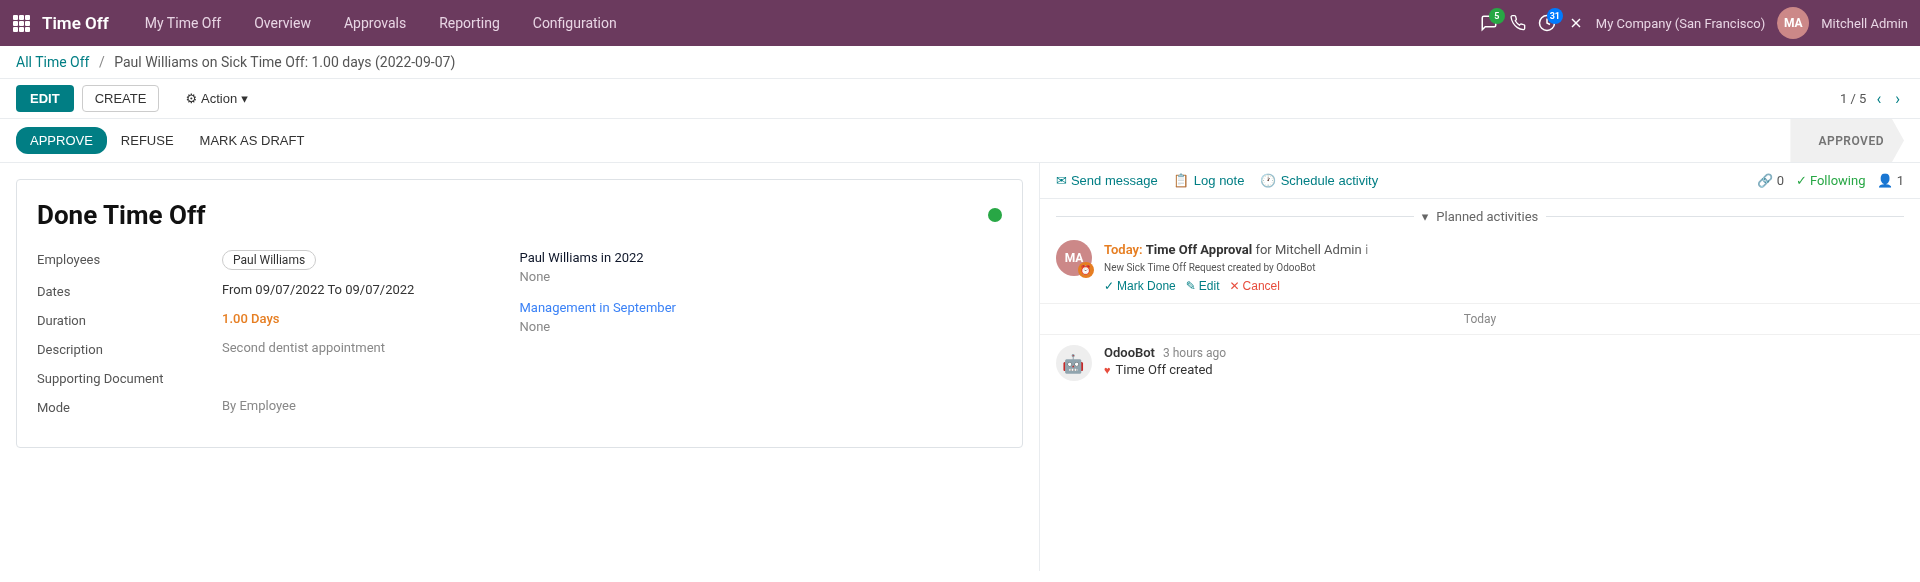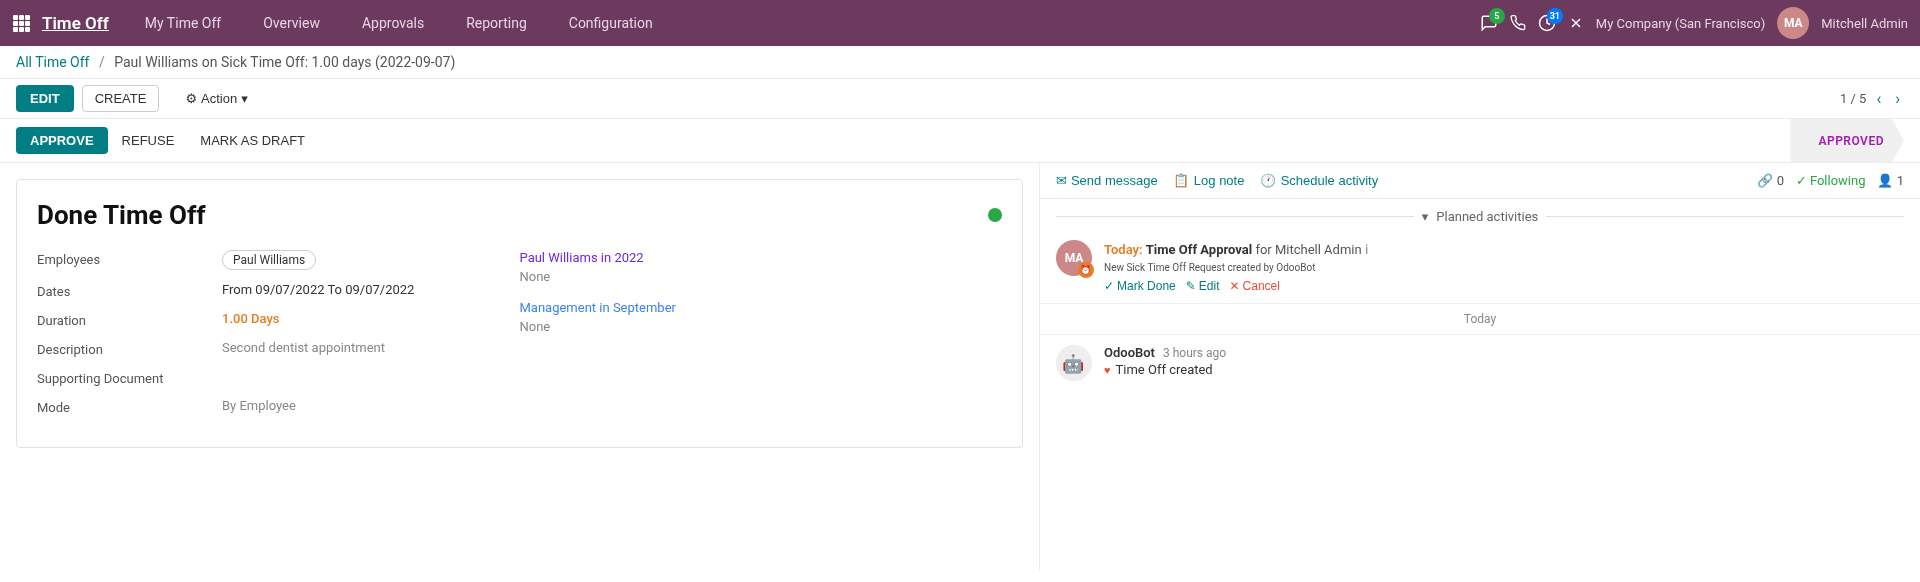--- a/index.html
+++ b/index.html
@@ -9,22 +9,22 @@
     .top-nav {
       background: #6b3a5e;
       color: #fff;
       display: flex;
       align-items: center;
       height: 46px;
       padding: 0 12px;
       gap: 4px;
     }
     .top-nav .nav-grid-icon { margin-right: 8px; cursor: pointer; display: flex; align-items: center; }
-    .top-nav .app-title { font-size: 17px; font-weight: 600; margin-right: 20px; white-space: nowrap; text-decoration: underline; }
-    .top-nav .nav-links { display: flex; gap: 18px; flex: 1; }
+    .top-nav .app-title { font-size: 17px; font-weight: 600; margin-right: 20px; white-space: nowrap; }
+    .top-nav .nav-links { display: flex; gap: 9px; flex: 1; }
     .top-nav .nav-link {
       color: #e8d5e4;
       padding: 4px 12px;
       cursor: pointer;
       border-radius: 4px;
       font-size: 14px;
       white-space: nowrap;
     }
     .top-nav .nav-right { display: flex; align-items: center; gap: 12px; margin-left: auto; }
     .top-nav .icon-btn { position: relative; cursor: pointer; display: flex; align-items: center; color: #e8d5e4; font-size: 16px; }
@@ -120,24 +120,24 @@
       border-bottom: 1px solid #e9ecef;
       background: #fff;
       gap: 4px;
     }
     .status-actions { display: flex; align-items: center; gap: 2px; padding: 8px 0; }
     .btn-approve {
       background: #017e84;
       color: #fff;
       border: none;
       padding: 6px 14px;
-      border-radius: 4px;
-      cursor: pointer;
-      font-size: 13px;
-      font-weight: 700;
+      border-radius: 12px;
+      cursor: pointer;
+      font-size: 13px;
+      font-weight: 400;
     }
     .btn-refuse, .btn-draft {
       background: transparent;
       color: #333;
       border: none;
       padding: 6px 12px;
       cursor: pointer;
       font-size: 13px;
       font-weight: 500;
     }
@@ -158,21 +158,21 @@
       position: relative;
       cursor: pointer;
     }
     .pipeline-stage.active {
       background: #6b3a5e;
       color: #fff;
       clip-path: polygon(0 0, calc(100% - 12px) 0, 100% 50%, calc(100% - 12px) 100%, 0 100%, 12px 50%);
     }
     .pipeline-stage.inactive {
       background: #f0f0f0;
-      color: #a21caf;
+      color: #737373;
       clip-path: polygon(0 0, calc(100% - 12px) 0, 100% 50%, calc(100% - 12px) 100%, 0 100%, 12px 50%);
     }
     .pipeline-stage:first-child { clip-path: polygon(0 0, calc(100% - 12px) 0, 100% 50%, calc(100% - 12px) 100%, 0 100%); }
 
     
     .main-layout {
       display: flex;
       height: calc(582px - 46px - 38px - 44px - 46px);
       overflow: hidden;
     }
@@ -479,21 +479,21 @@
             <span class="form-value"></span>
           </div>
           <div class="form-row">
             <span class="form-label">Mode</span>
             <span class="form-value muted">By Employee</span>
           </div>
         </div>
         <div class="form-right">
           <div class="form-row">
             <div>
-              <div style="color:#6d28d9;font-size:13px;margin-bottom:4px;">Paul Williams in 2022</div>
+              <div style="color:#0f172a;font-size:13px;margin-bottom:4px;">Paul Williams in 2022</div>
               <div class="form-value muted">None</div>
             </div>
           </div>
           <div class="form-row" style="margin-top:16px;">
             <div>
               <div style="color:#3b82f6;font-size:13px;margin-bottom:4px;">Management in September</div>
               <div class="form-value muted">None</div>
             </div>
           </div>
         </div>

